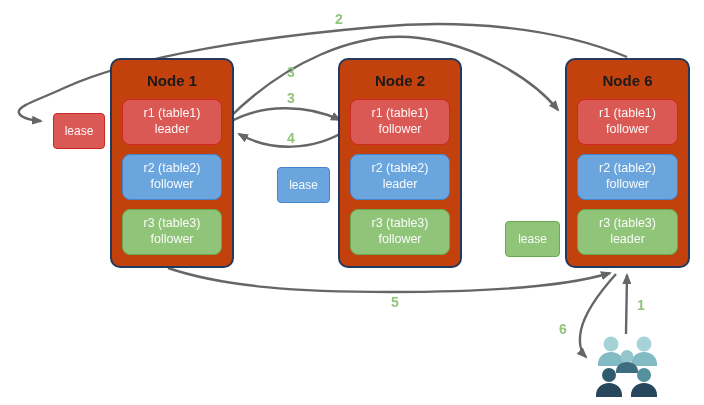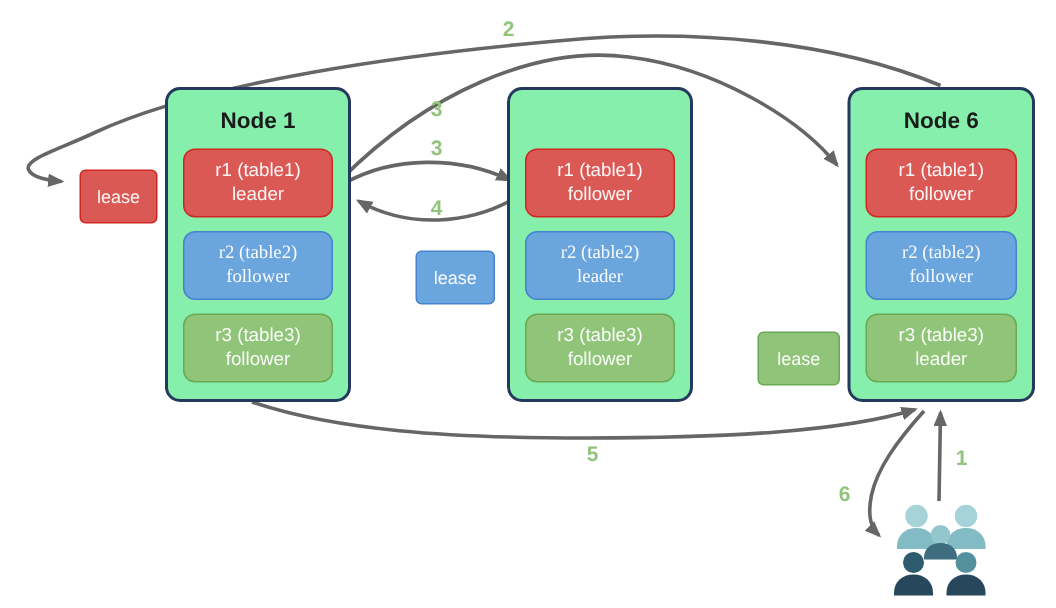--- a/index.html
+++ b/index.html
@@ -14,21 +14,21 @@
   .arrow-layer {
     position: absolute;
     left: 0; top: 0;
     width: 704px; height: 405px;
   }
   .node {
     position: absolute;
     top: 58px;
     width: 124px;
     height: 210px;
-    background: #86efac;
+    background: #c2410c;
     border: 2px solid #24395e;
     border-radius: 10px;
     box-sizing: border-box;
   }
   .node-title {
     margin-top: 12px;
     text-align: center;
     font-size: 15px;
     font-weight: bold;
     color: #1b1b1b;
@@ -43,21 +43,21 @@
     display: flex;
     flex-direction: column;
     align-items: center;
     justify-content: center;
     line-height: 1.25;
     font-size: 12.5px;
     color: rgba(255,255,255,0.95);
     text-align: center;
   }
   .replica.red   { background: #da5955; border: 1.5px solid #cf2822; }
-  .replica.blue  { background: #6ba5de; border: 1.5px solid #4484cc; font-family: Liberation Serif, serif; }
+  .replica.blue  { background: #6ba5de; border: 1.5px solid #4484cc; }
   .replica.green { background: #90c478; border: 1.5px solid #69a952; align-items: center; }
   .lease {
     position: absolute;
     height: 36px;
     border-radius: 4px;
     box-sizing: border-box;
     display: flex;
     align-items: center;
     justify-content: center;
     font-size: 12px;
@@ -127,20 +127,21 @@
       <span>r2 (table2)</span>
       <span>follower</span>
     </div>
     <div class="replica green" style="top:149px">
       <span>r3 (table3)</span>
       <span>follower</span>
     </div>
   </div>
 
   <div class="node" style="left:338px">
+    <div class="node-title">Node 2</div>
     <div class="replica red" style="top:39px">
       <span>r1 (table1)</span>
       <span>follower</span>
     </div>
     <div class="replica blue" style="top:94px">
       <span>r2 (table2)</span>
       <span>leader</span>
     </div>
     <div class="replica green" style="top:149px">
       <span>r3 (table3)</span>

